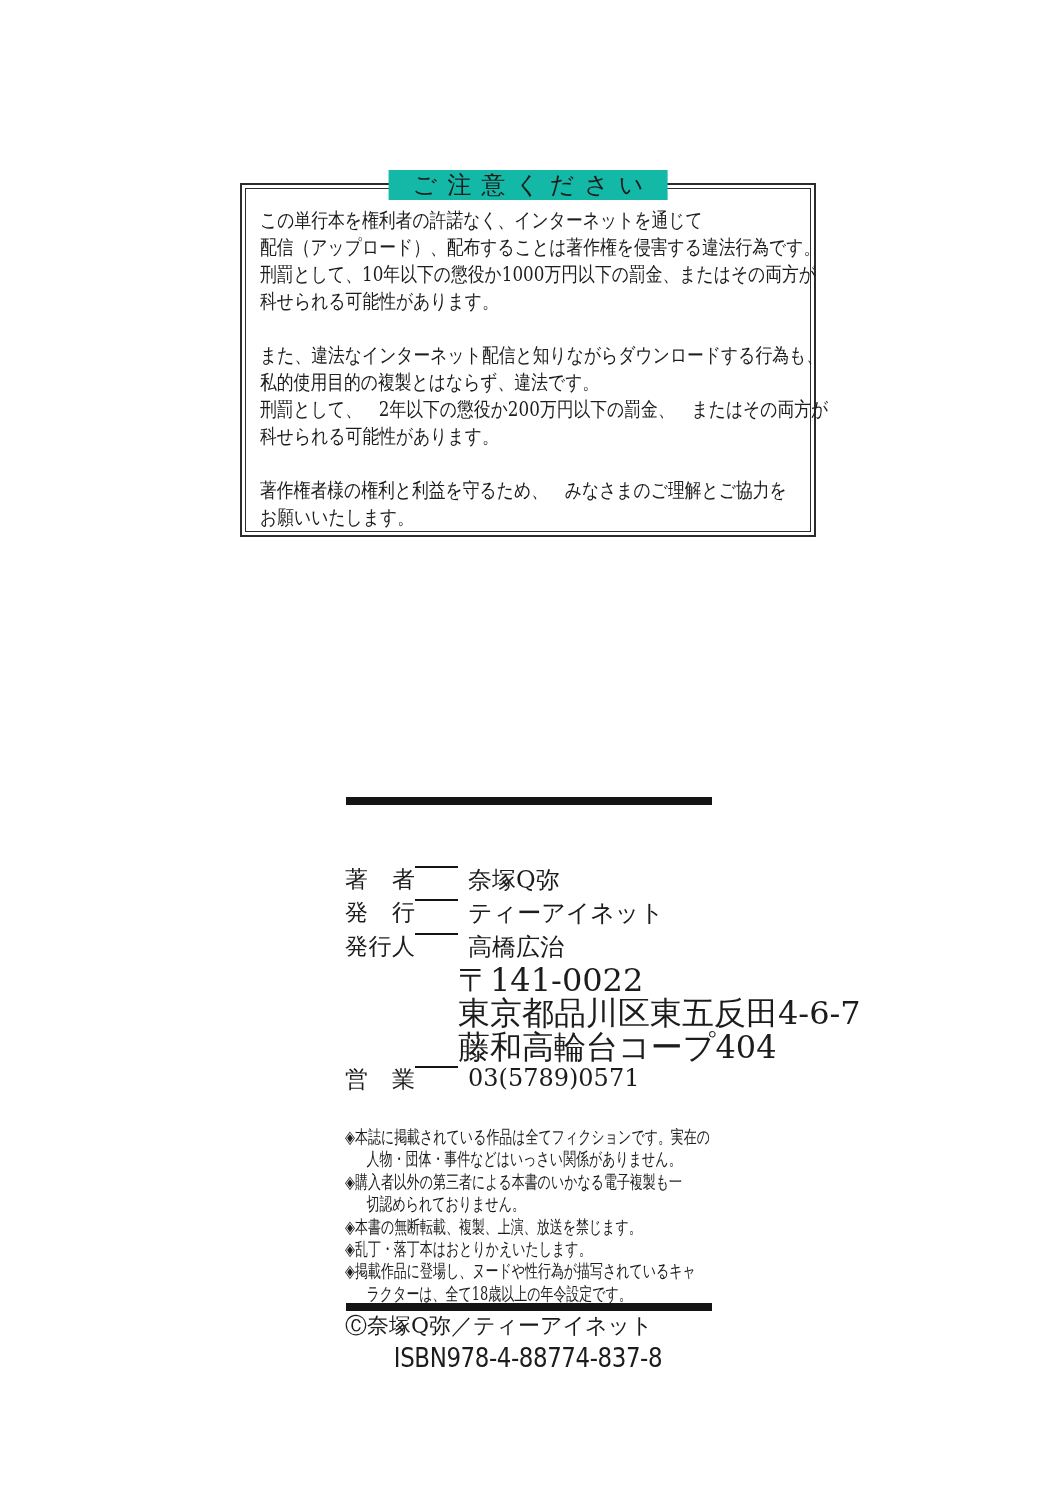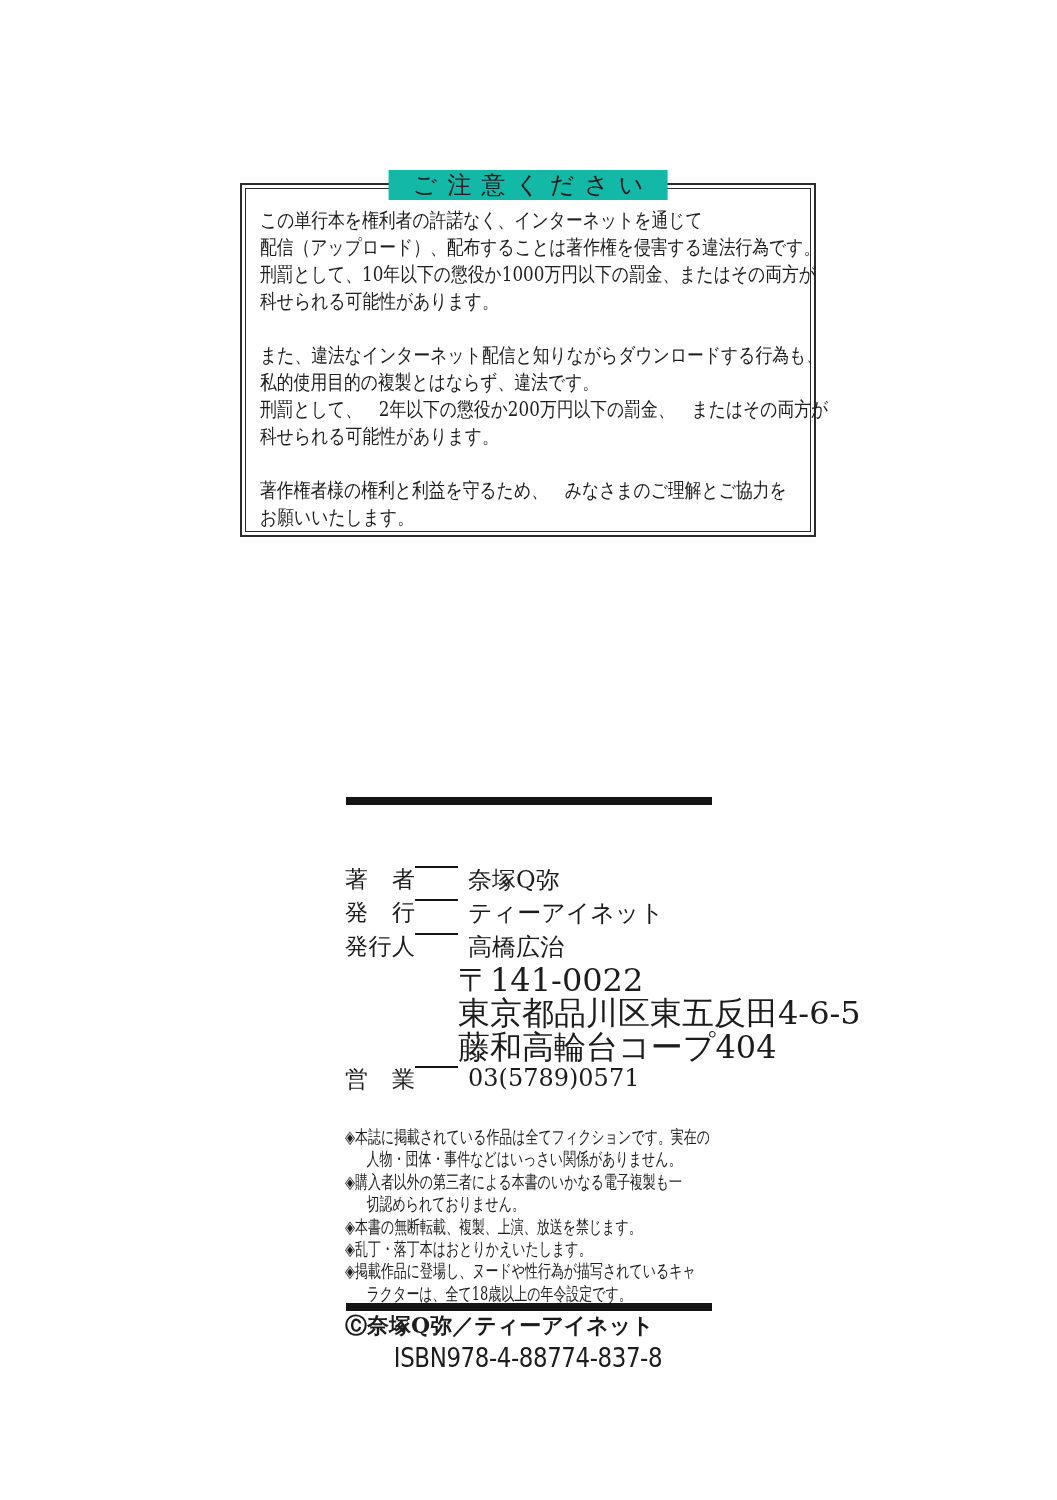--- a/index.html
+++ b/index.html
@@ -98,21 +98,21 @@
     transform:scaleX(0.72);transform-origin:left top;
   }
   .note{
     white-space:pre;
     padding-left:30px;text-indent:-30px;
     margin:0;
   }
 
   .copyright-line{
     position:absolute;left:345px;top:1312px;
-    font-size:22px;line-height:27px;white-space:nowrap;font-weight:bold;
+    font-size:22px;line-height:27px;white-space:nowrap;
   }
   .isbn-line{
     position:absolute;left:345px;top:1341px;width:366px;
     text-align:center;
     font-family:"DejaVu Sans","Liberation Sans",sans-serif;
     font-size:27px;line-height:34px;
     letter-spacing:-0.5px;
     transform:scaleX(0.85);transform-origin:center top;
     white-space:nowrap;
   }
@@ -156,21 +156,21 @@
     </div>
     <div class="pub-row">
       <span class="row-label">発行人</span>
       <span class="row-dash"></span>
       <span class="row-value">高橋広治</span>
     </div>
   </div>
 
   <div class="pub-address">
     <div>〒141-0022</div>
-    <div>東京都品川区東五反田4-6-5</div>
+    <div>東京都品川区東五反田4-6-7</div>
     <div>藤和高輪台コープ404</div>
   </div>
 
   <div class="pub-rows pub-rows-bottom">
     <div class="pub-row">
       <span class="row-label">営　業</span>
       <span class="row-dash"></span>
       <span class="row-value">03(5789)0571</span>
     </div>
   </div>

